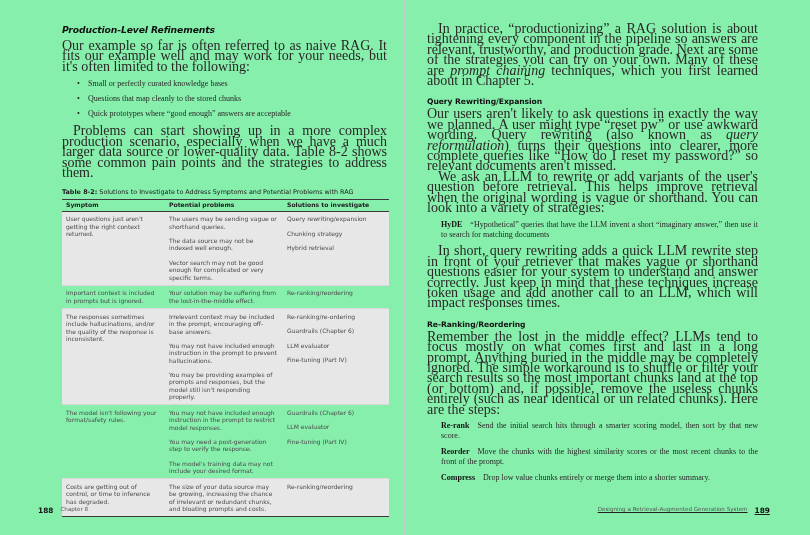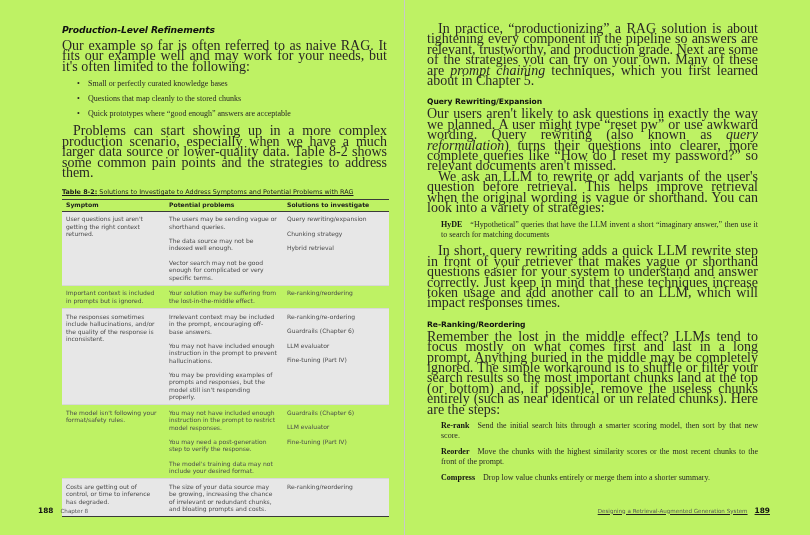--- a/index.html
+++ b/index.html
@@ -18,21 +18,21 @@
     position: relative;
     width: 810px;
     height: 535px;
     background: #ffffff;
     display: flex;
   }
   .page {
     position: relative;
     width: 405px;
     height: 535px;
-    background: #bef264;
+    background: #86efac;
     box-sizing: border-box;
   }
   .page-left  { padding: 24px 18px 0 62px; }
   .page-right { padding: 24px 52px 0 22px; }
 
   .spine {
     position: absolute;
     left: 404px;
     top: 0;
     width: 1px;
@@ -112,21 +112,20 @@
   }
   .defitem .term::after { content: "\2003"; }
   .it { font-style: italic; }
 
   
   .table-caption {
     font-family: "DejaVu Sans", sans-serif;
     font-size: 6.4px;
     margin: 10px 0 2.5px 0;
     color: #1a1a1a;
-    text-decoration: underline;
   }
   .table-caption .cap-label { font-weight: bold; }
 
   table.rag {
     border-collapse: collapse;
     width: 327px;
     table-layout: fixed;
     font-family: "DejaVu Sans", sans-serif;
     font-size: 6.0px;
     color: #4a4a4a;
@@ -157,21 +156,21 @@
   table.rag .blk:last-child { margin-bottom: 0; }
   table.rag .sol { margin: 0 0 7.0px 0; }
   table.rag .sol:last-child { margin-bottom: 0; }
 
   
   .folio {
     position: absolute;
     bottom: 20px;
     font-family: "DejaVu Sans", sans-serif;
     display: flex;
-    align-items: center;
+    align-items: flex-start;
     gap: 7px;
   }
   .folio-left  { left: 38px; }
   .folio-right { right: 40px; text-decoration: underline; }
   .folio .num {
     font-weight: bold;
     font-size: 7.4px;
     color: #111;
   }
   .folio .run {

